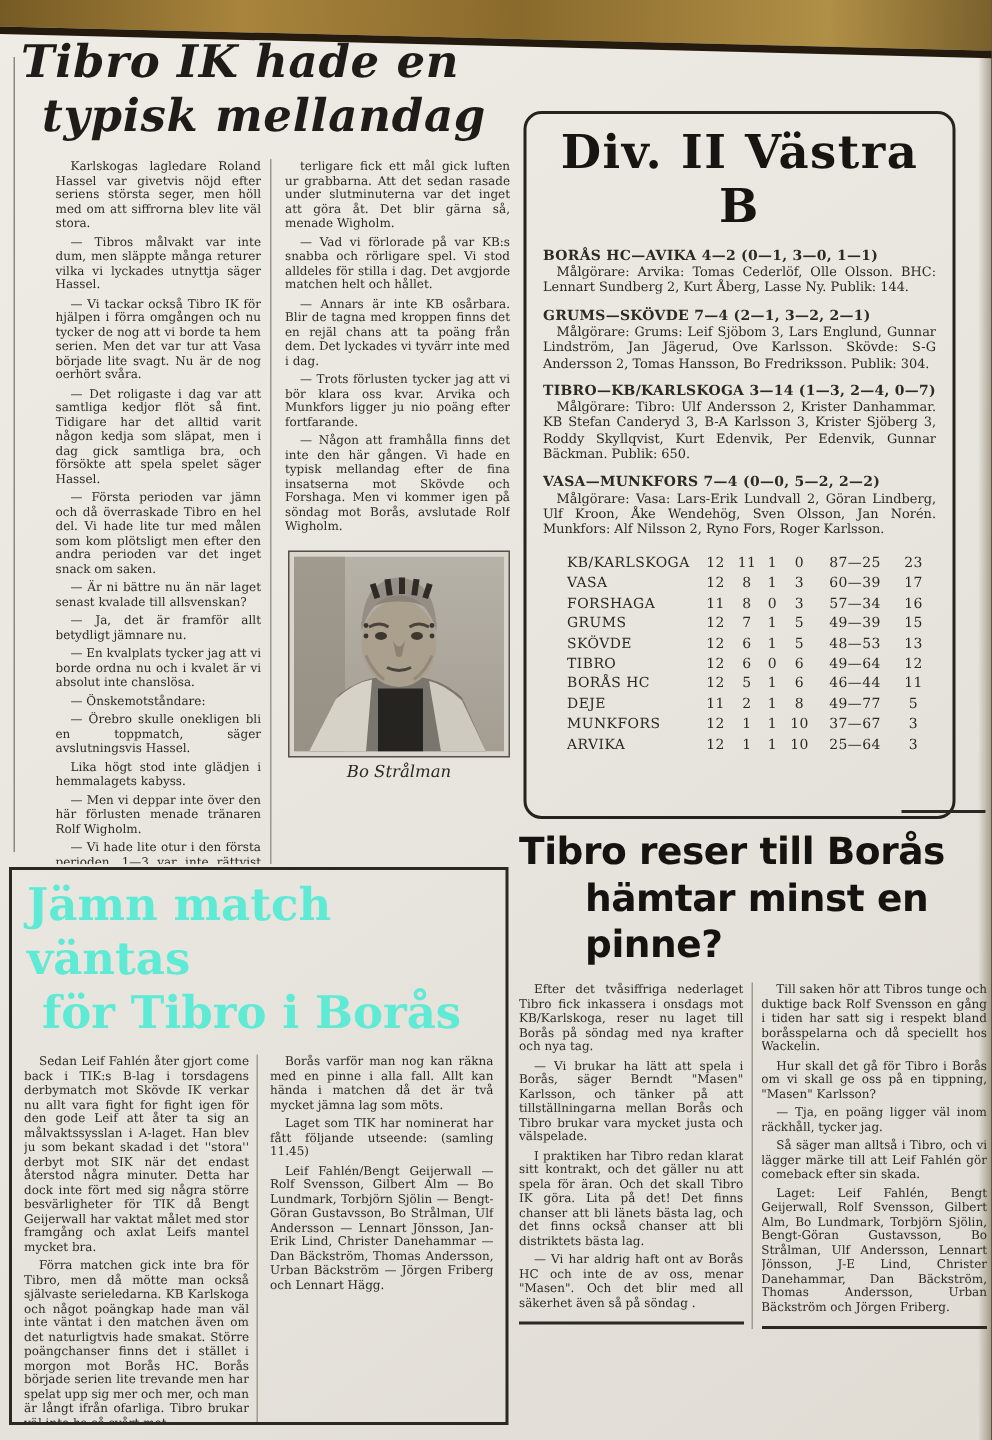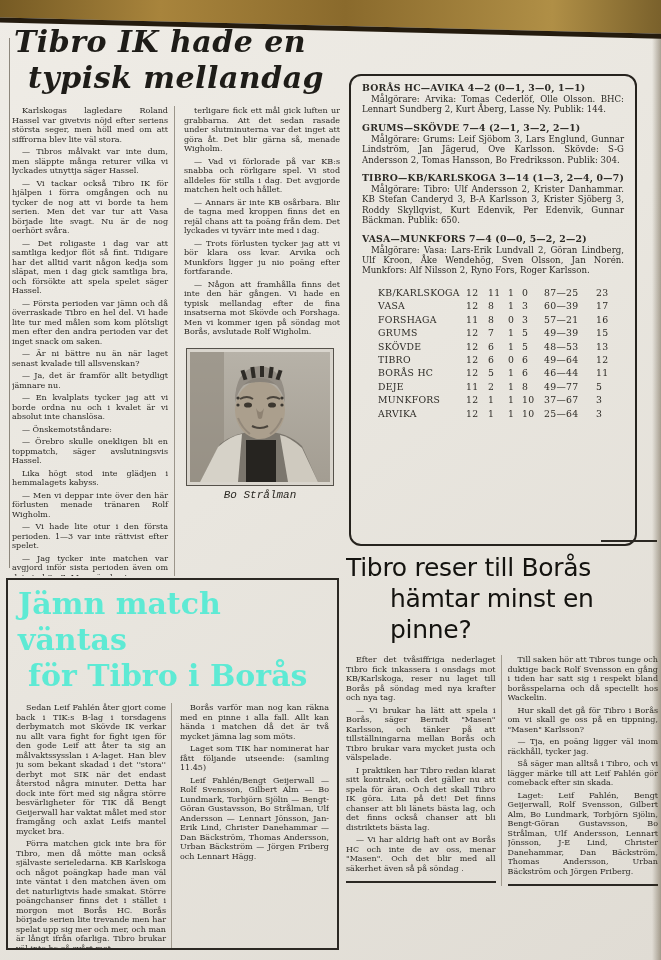--- a/index.html
+++ b/index.html
@@ -20,61 +20,61 @@
   
   .para{font-size:8px;line-height:9.5px;text-align:justify;margin:0 0 3px 0;
         text-indent:10px;}
   .col{overflow:hidden;}
 
   
   .art-mellandag{position:absolute;left:12px;top:24px;width:328px;height:552px;overflow:hidden;}
   .mell-headline{margin:0 0 10px 2px;font-style:italic;font-weight:bold;
         font-size:30px;line-height:36px;letter-spacing:0.5px;color:#1e1c18;}
   .mell-headline .l2{padding-left:14px;}
-  .mell-cols{display:flex;gap:9px;}
+  .mell-cols{display:flex;gap:9px;margin-left:25px;}
   .mell-col1{width:158px;border-right:1px solid #9b958a;padding-right:6px;}
   .col2-wrap{width:158px;}
   .photo{margin:8px 0 0 4px;width:148px;}
   .photo-frame{border:1px solid #55514a;background:#d9d5cd;padding:3px;}
   .photo-frame svg{display:block;}
   .caption{font-style:italic;font-size:11px;text-align:center;margin-top:3px;color:#2a2823;}
 
   
   .div-box{position:absolute;left:349px;top:74px;width:288px;height:472px;
         border:2px solid #26231e;border-radius:12px;padding:6px 11px 6px 11px;
         box-sizing:border-box;overflow:hidden;}
   .div-title{margin:2px 0 9px 0;text-align:center;font-weight:bold;font-size:31px;
         letter-spacing:1px;color:#171511;}
   .match{margin-bottom:7px;}
   .match-header{font-weight:bold;font-size:9.3px;letter-spacing:0.2px;}
   .match-scorers{font-size:8.6px;line-height:10.4px;text-align:justify;
         text-indent:9px;margin-top:1px;}
   .standings{margin:10px 2px 0 16px;font-size:9.3px;}
   .standing-row{display:flex;line-height:13.4px;letter-spacing:0.3px;}
   .standing-row .team{flex:1;}
-  .standing-row .num{text-align:left;}
+  .standing-row .num{text-align:center;}
   .num.gp{width:22px;}.num.w{width:20px;}.num.d{width:14px;}
   .num.l{width:22px;}.num.goals{width:52px;}.num.pts{width:26px;}
 
   
   .jamn-box{position:absolute;left:6px;top:578px;width:333px;height:372px;
         border:2px solid #2b2823;box-sizing:border-box;padding:6px 8px;overflow:hidden;}
   .jamn-headline{margin:0 0 9px 2px;font-weight:bold;font-size:30px;line-height:36px;
         color:#5eead4;}
   .jamn-headline .l2{padding-left:10px;}
   .jamn-cols{display:flex;gap:8px;}
   .jamn-col1{width:153px;border-right:1px solid #a09a8e;padding-right:5px;}
   .jamn-col2{width:152px;}
 
   
   .reser-toprule{position:absolute;left:601px;top:540px;width:56px;
         border-top:2px solid #2b2823;}
   .reser{position:absolute;left:346px;top:552px;width:312px;height:396px;overflow:hidden;}
   .reser-headline{margin:0 0 10px 0;font-family:"DejaVu Sans", sans-serif;
-        font-weight:normal;font-size:25px;line-height:31px;letter-spacing:-0.3px;color:#14130f;}
+        font-weight:bold;font-size:25px;line-height:31px;letter-spacing:-0.3px;color:#14130f;}
   .reser-headline .l2{padding-left:44px;}
   .reser-cols{display:flex;}
   .reser-col1{width:150px;padding-right:5px;}
   .reser-col2{width:151px;border-left:1px solid #a09a8e;padding-left:6px;}
   .endrule{border-top:2px solid #2b2823;margin-top:5px;width:100%;}
 </style>
 </head>
 <body>
 
 <div class="stage">
@@ -108,21 +108,21 @@
             <p class="para">— Jag tycker inte matchen var avgjord inför sista perioden även om det stod 3—7. Men när de yt-</p>
           </div>
         <div class="col2-wrap">
           <div class="col">
               <p class="para">terligare fick ett mål gick luften ur grabbarna. Att det sedan rasade under slutminuterna var det inget att göra åt. Det blir gärna så, menade Wigholm.</p>
               <p class="para">— Vad vi förlorade på var KB:s snabba och rörligare spel. Vi stod alldeles för stilla i dag. Det avgjorde matchen helt och hållet.</p>
               <p class="para">— Annars är inte KB osårbara. Blir de tagna med kroppen finns det en rejäl chans att ta poäng från dem. Det lyckades vi tyvärr inte med i dag.</p>
               <p class="para">— Trots förlusten tycker jag att vi bör klara oss kvar. Arvika och Munkfors ligger ju nio poäng efter fortfarande.</p>
               <p class="para">— Någon att framhålla finns det inte den här gången. Vi hade en typisk mellandag efter de fina insatserna mot Skövde och Forshaga. Men vi kommer igen på söndag mot Borås, avslutade Rolf Wigholm.</p>
             </div>
-          <figure class="photo" style="margin:8px 0 0 2px;font-family:Liberation Mono, monospace;">
+          <figure class="photo" style="margin:8px 0 0 2px;">
             <div class="photo-frame">
               <svg width="140" height="130" viewBox="0 0 140 130">
                 <defs>
                   <linearGradient id="bgph" x1="0" y1="0" x2="0" y2="1">
                     <stop offset="0" stop-color="#b7b2a8"></stop>
                       <stop offset="1" stop-color="#a39d92"></stop>
                   </linearGradient>
                 </defs>
                 <rect x="0" y="0" width="140" height="130" fill="url(#bgph)"></rect>
                 <rect x="0" y="0" width="34" height="130" fill="#8f897d" opacity="0.6"></rect>
@@ -154,20 +154,21 @@
                 <path d="M92 66 Q88 76 80 82" stroke="#93887a" stroke-width="2" fill="none"></path>
               </svg>
             </div>
             <figcaption class="caption">Bo Strålman</figcaption>
           </figure>
         </div>
       </div>
     </section>
 
     <section class="div-box">
+      <h2 class="div-title">Div. II Västra B</h2>
       <div>
           <div class="match">
           <div class="match-header">BORÅS HC—AVIKA 4—2 (0—1, 3—0, 1—1)</div>
           <div class="match-scorers">Målgörare: Arvika: Tomas Cederlöf, Olle Olsson. BHC: Lennart Sundberg 2, Kurt Åberg, Lasse Ny. Publik: 144.</div>
         </div>
           <div class="match">
           <div class="match-header">GRUMS—SKÖVDE 7—4 (2—1, 3—2, 2—1)</div>
           <div class="match-scorers">Målgörare: Grums: Leif Sjöbom 3, Lars Englund, Gunnar Lindström, Jan Jägerud, Ove Karlsson. Skövde: S-G Andersson 2, Tomas Hansson, Bo Fredriksson. Publik: 304.</div>
         </div>
           <div class="match">
@@ -197,21 +198,21 @@
           <span class="num l">3</span>
           <span class="num goals">60—39</span>
           <span class="num pts">17</span>
         </div>
           <div class="standing-row">
           <span class="team">FORSHAGA</span>
           <span class="num gp">11</span>
           <span class="num w">8</span>
           <span class="num d">0</span>
           <span class="num l">3</span>
-          <span class="num goals">57—21</span>
+          <span class="num goals">57—34</span>
           <span class="num pts">16</span>
         </div>
           <div class="standing-row">
           <span class="team">GRUMS</span>
           <span class="num gp">12</span>
           <span class="num w">7</span>
           <span class="num d">1</span>
           <span class="num l">5</span>
           <span class="num goals">49—39</span>
           <span class="num pts">15</span>

